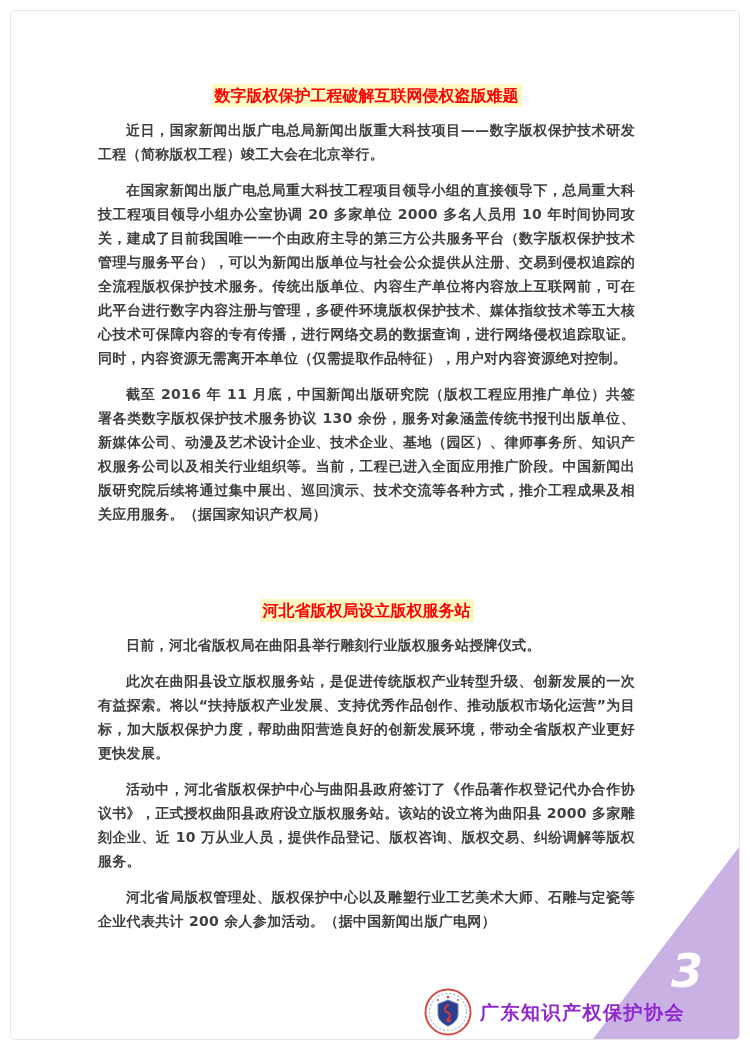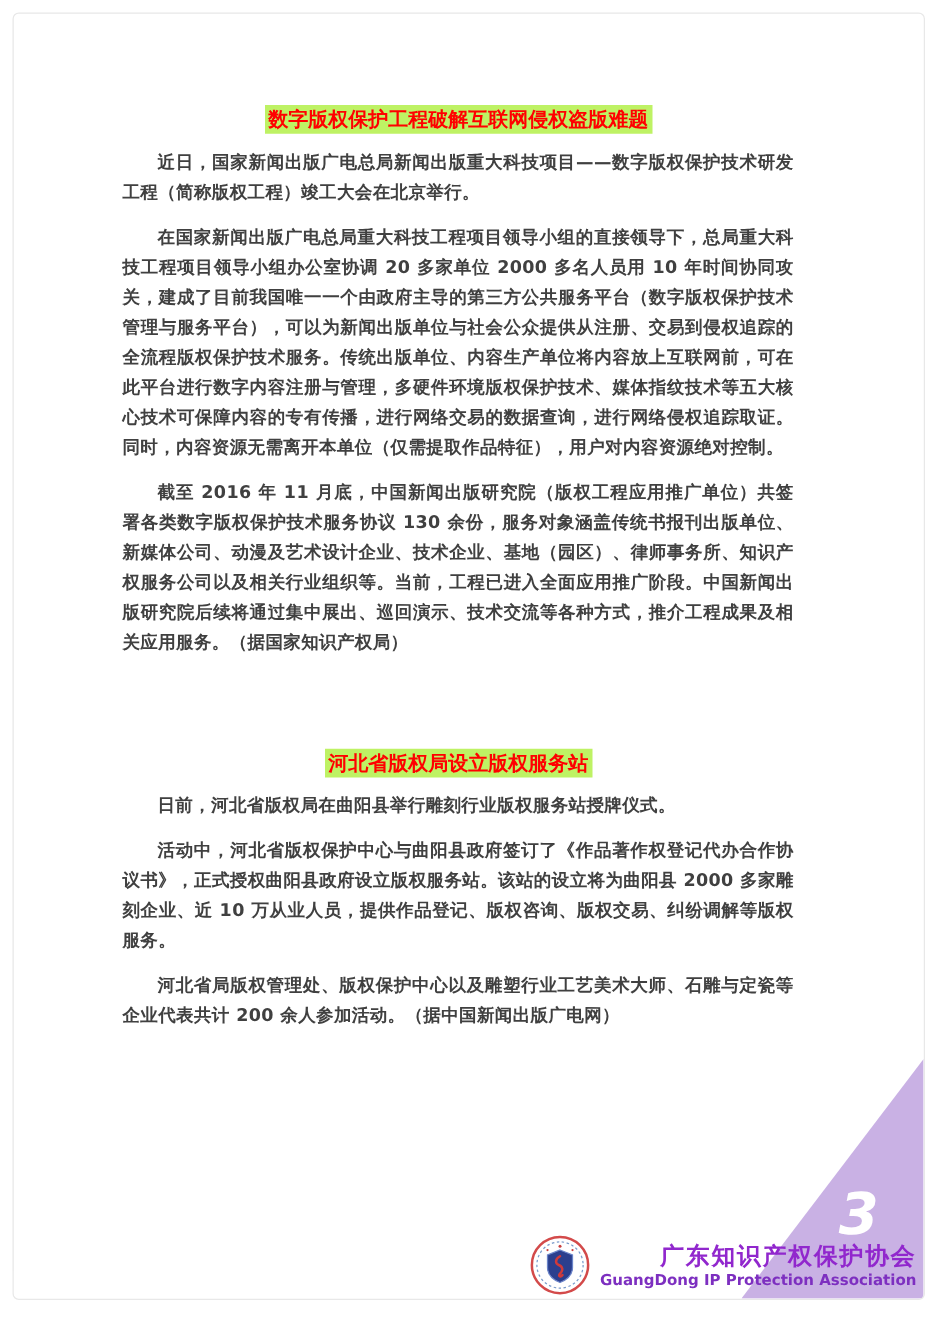--- a/index.html
+++ b/index.html
@@ -27,21 +27,21 @@
   }
   .article-title {
     text-align: center;
     margin: 73px 0 10px 0;
     font-size: 16px;
     font-weight: bold;
     line-height: 24px;
   }
   .article-title.second { margin-top: 73px; }
   .hl {
-    background: #bef264;
+    background: #fef9c3;
     color: #ff0000;
     padding: 2px 3px;
   }
   .content p {
     margin: 0 0 12px 0;
     font-size: 14px;
     line-height: 24px;
     color: #404040;
     text-align: justify;
     text-indent: 2em;
@@ -101,20 +101,21 @@
       <span class="hl">数字版权保护工程破解互联网侵权盗版难题</span>
     </div>
     <p>近日，国家新闻出版广电总局新闻出版重大科技项目——数字版权保护技术研发工程（简称版权工程）竣工大会在北京举行。</p>
     <p>在国家新闻出版广电总局重大科技工程项目领导小组的直接领导下，总局重大科技工程项目领导小组办公室协调 20 多家单位 2000 多名人员用 10 年时间协同攻关，建成了目前我国唯一一个由政府主导的第三方公共服务平台（数字版权保护技术管理与服务平台），可以为新闻出版单位与社会公众提供从注册、交易到侵权追踪的全流程版权保护技术服务。传统出版单位、内容生产单位将内容放上互联网前，可在此平台进行数字内容注册与管理，多硬件环境版权保护技术、媒体指纹技术等五大核心技术可保障内容的专有传播，进行网络交易的数据查询，进行网络侵权追踪取证。同时，内容资源无需离开本单位（仅需提取作品特征），用户对内容资源绝对控制。</p>
     <p>截至 2016 年 11 月底，中国新闻出版研究院（版权工程应用推广单位）共签署各类数字版权保护技术服务协议 130 余份，服务对象涵盖传统书报刊出版单位、新媒体公司、动漫及艺术设计企业、技术企业、基地（园区）、律师事务所、知识产权服务公司以及相关行业组织等。当前，工程已进入全面应用推广阶段。中国新闻出版研究院后续将通过集中展出、巡回演示、技术交流等各种方式，推介工程成果及相关应用服务。（据国家知识产权局）</p>
 
     <div class="article-title second">
       <span class="hl">河北省版权局设立版权服务站</span>
     </div>
     <p>日前，河北省版权局在曲阳县举行雕刻行业版权服务站授牌仪式。</p>
+    <p>此次在曲阳县设立版权服务站，是促进传统版权产业转型升级、创新发展的一次有益探索。将以“扶持版权产业发展、支持优秀作品创作、推动版权市场化运营”为目标，加大版权保护力度，帮助曲阳营造良好的创新发展环境，带动全省版权产业更好更快发展。</p>
     <p>活动中，河北省版权保护中心与曲阳县政府签订了《作品著作权登记代办合作协议书》，正式授权曲阳县政府设立版权服务站。该站的设立将为曲阳县 2000 多家雕刻企业、近 10 万从业人员，提供作品登记、版权咨询、版权交易、纠纷调解等版权服务。</p>
     <p>河北省局版权管理处、版权保护中心以及雕塑行业工艺美术大师、石雕与定瓷等企业代表共计 200 余人参加活动。（据中国新闻出版广电网）</p>
 
   </div>
 
   <div class="corner-triangle"></div>
 
   <div class="page-number">3</div>
 
   <div class="footer">
@@ -123,17 +124,16 @@
       <circle cx="24" cy="24" r="18.5" fill="none" stroke="#7b9ccb" stroke-width="1" stroke-dasharray="2 2"></circle>
       <circle cx="24" cy="9" r="1.2" fill="#c94040"></circle>
       <circle cx="14" cy="12" r="0.9" fill="#c94040"></circle>
       <circle cx="34" cy="12" r="0.9" fill="#c94040"></circle>
       <path d="M24 12 L34 16 V26 C34 32 29 36 24 38 C19 36 14 32 14 26 V16 Z" fill="#2b3f8e" stroke="#6b84c9" stroke-width="1"></path>
       <path d="M24 17 C20 19 20 23 23 24 C26 25 27 28 24 31 C22 33 25 34 26 32" fill="none" stroke="#d03a3a" stroke-width="2" stroke-linecap="round"></path>
       <circle cx="24" cy="24" r="0.1" fill="#2b3f8e"></circle>
     </svg>
     <div class="org">
       <div class="org-cn">广东知识产权保护协会</div>
-      <div class="org-en">GuangDong IP Protection Association</div>
     </div>
   </div>
 
 </div>
 
 </body></html>

